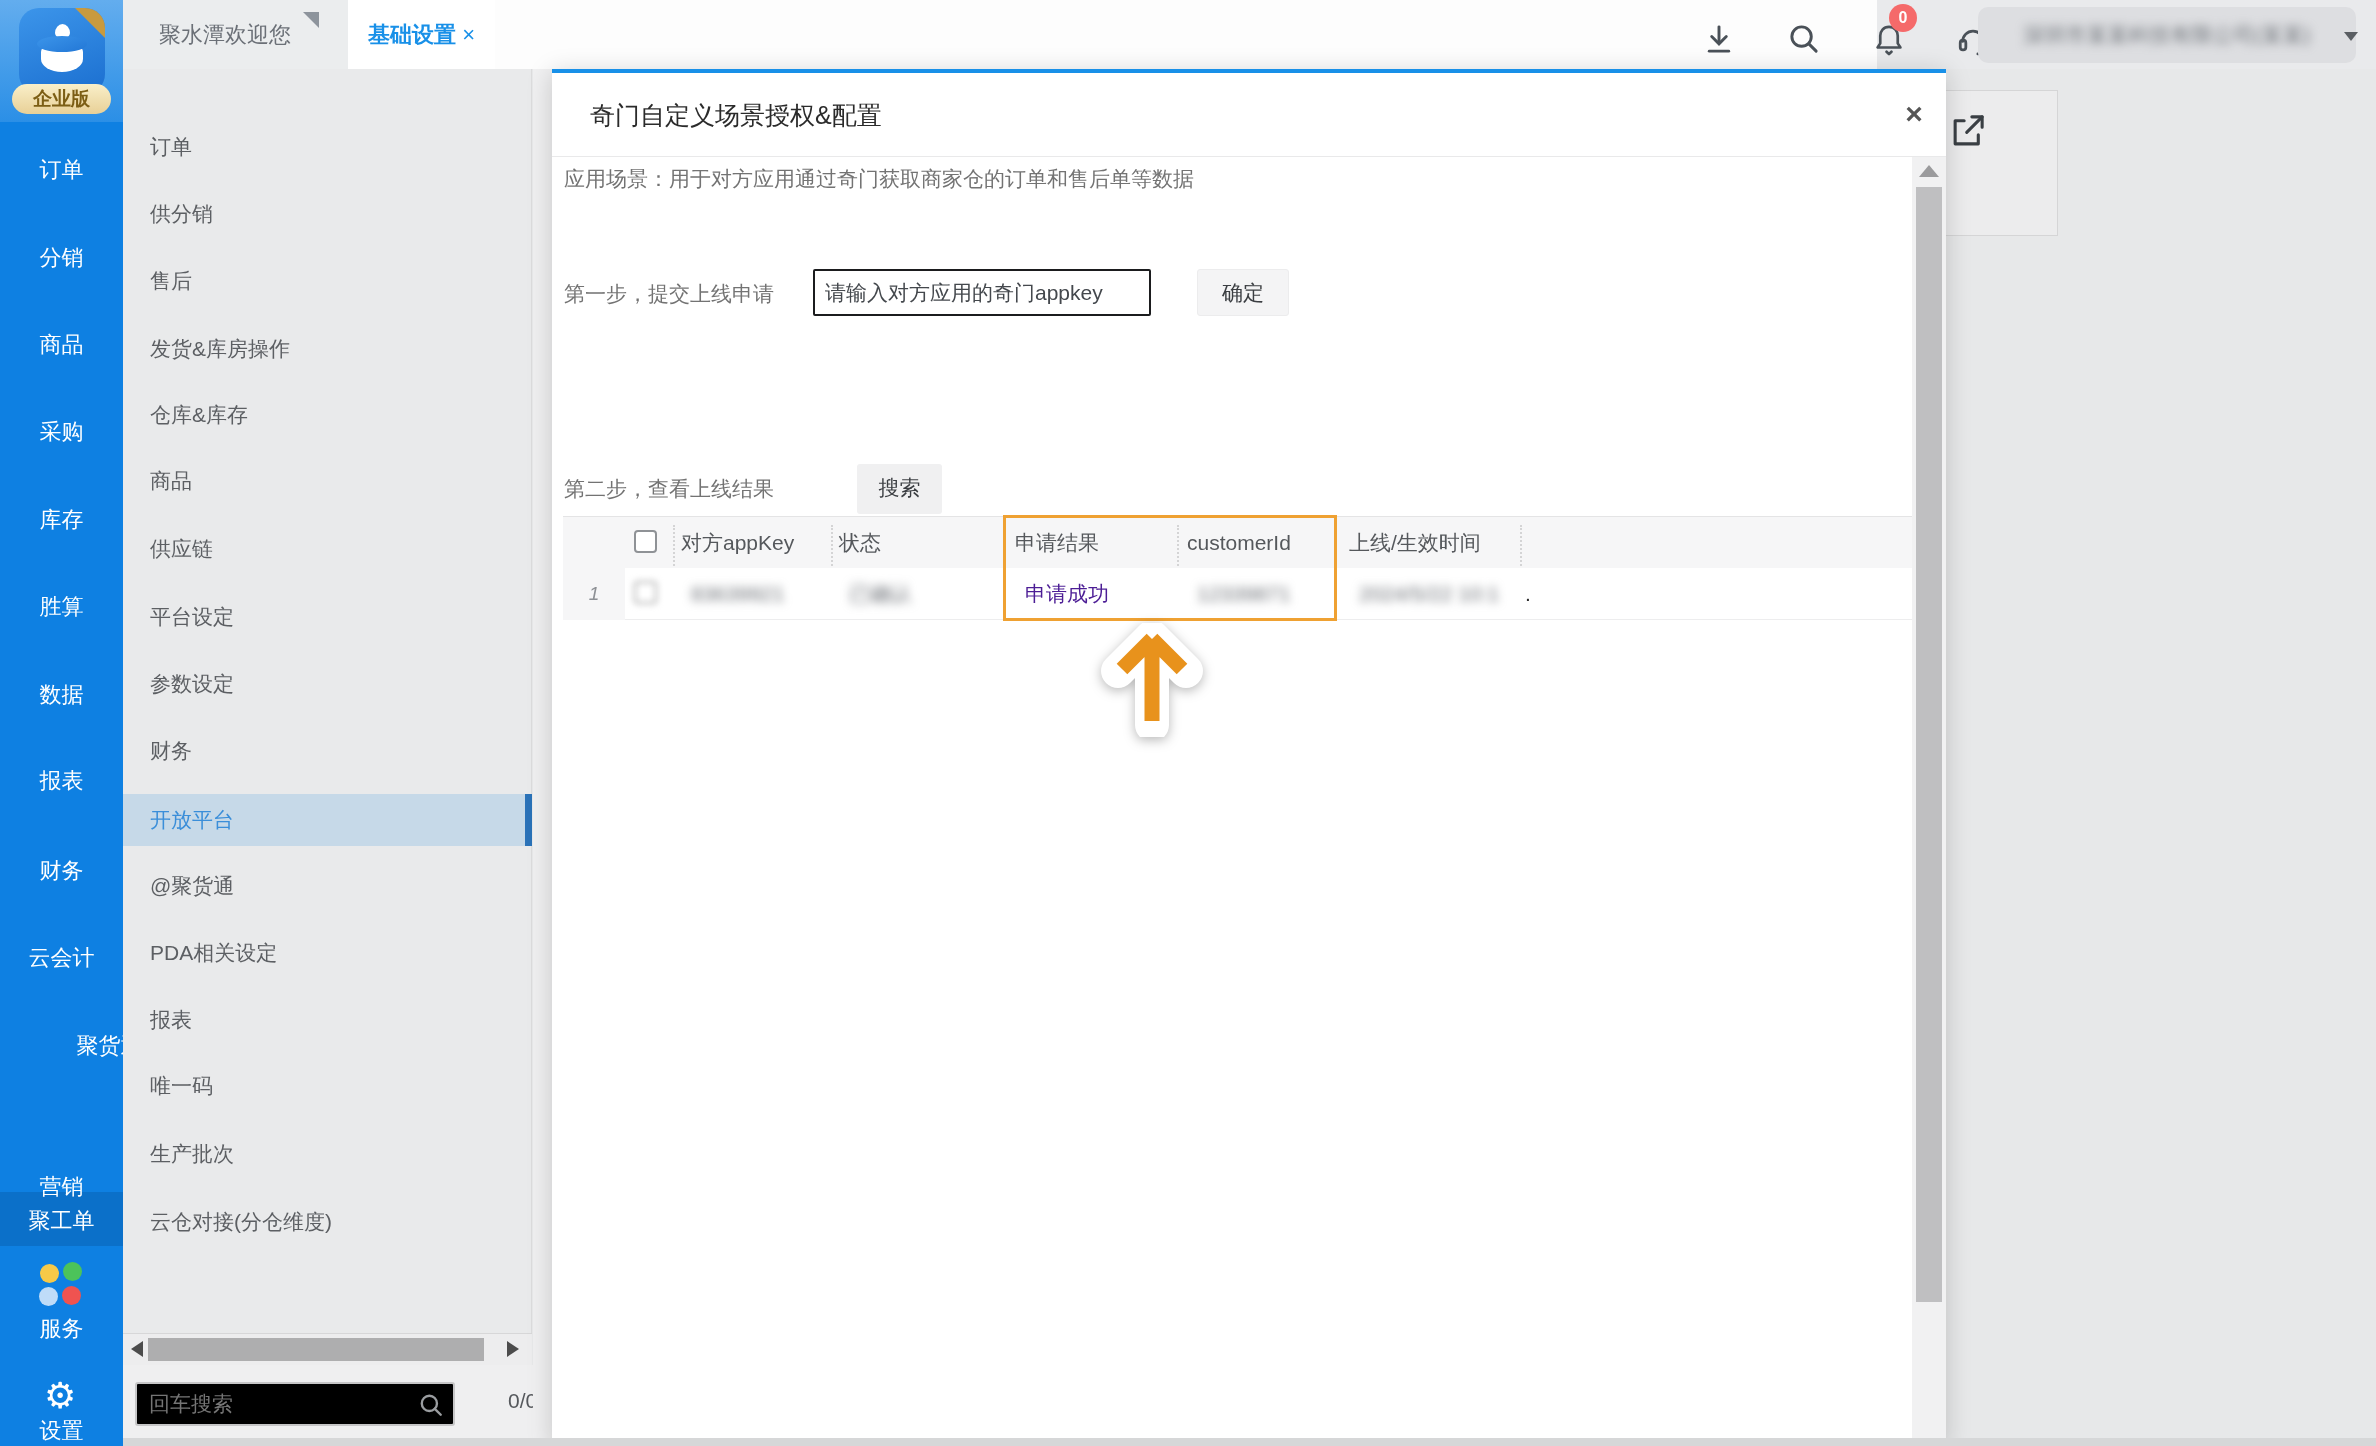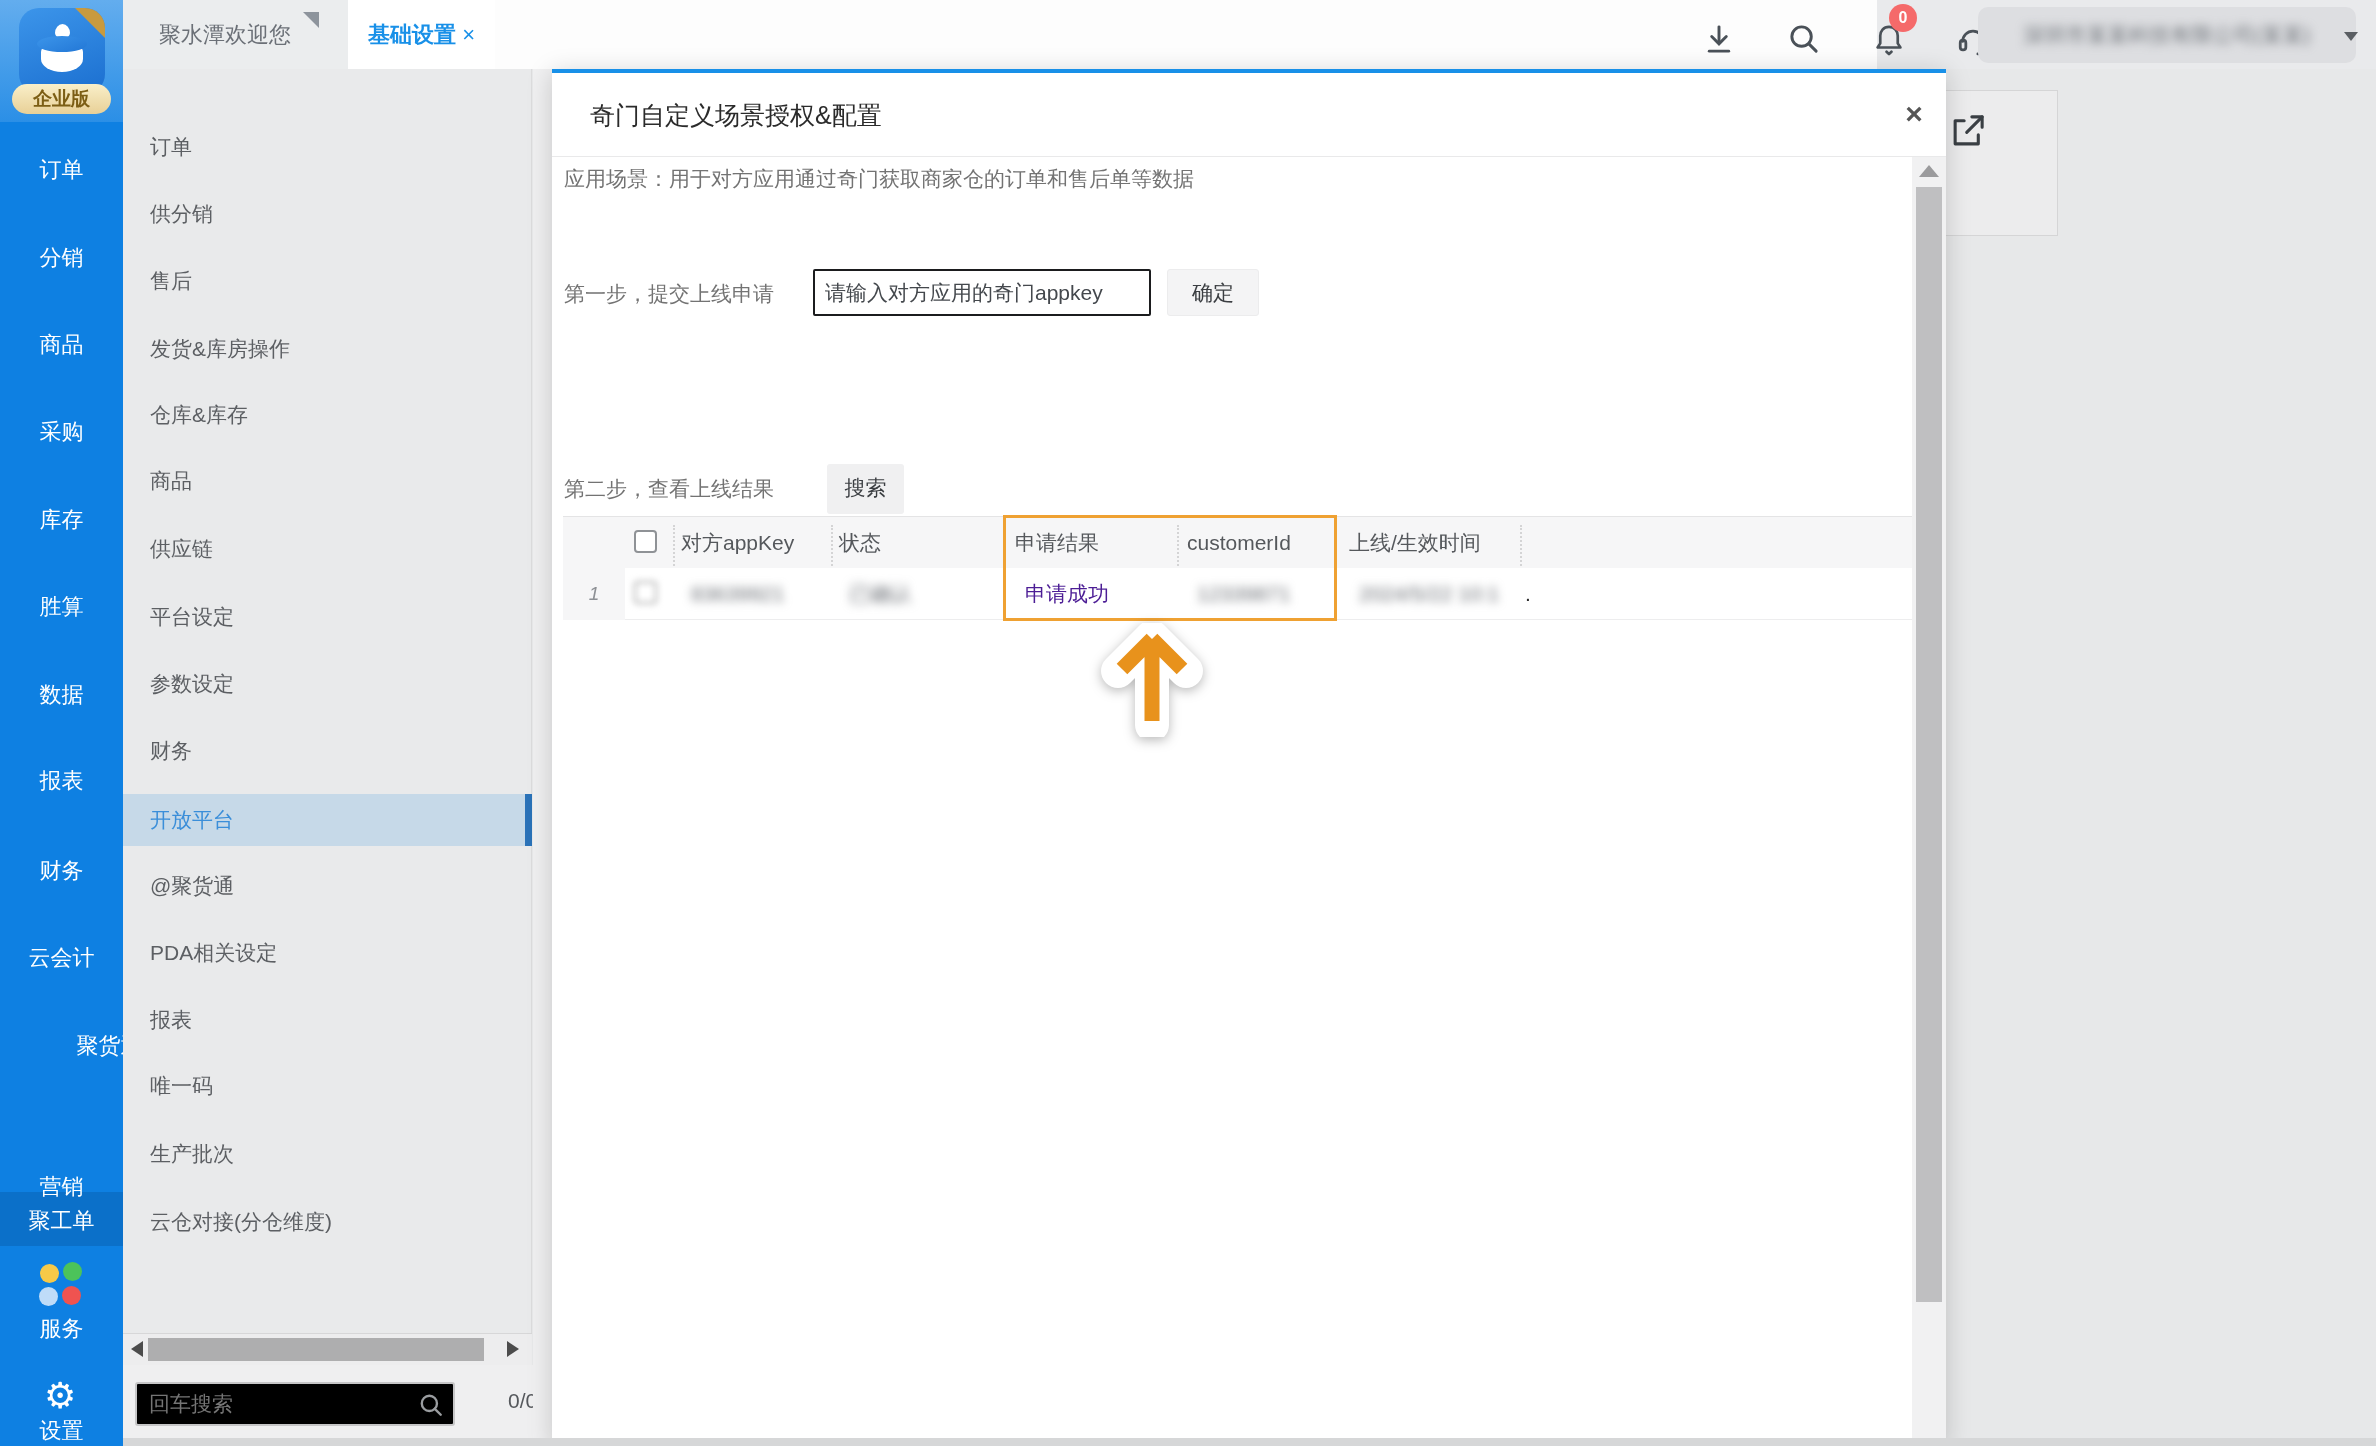--- a/index.html
+++ b/index.html
@@ -56,21 +56,21 @@
 
   
   .modal{left:552px;top:69px;width:1394px;height:1377px;background:#fff;border-top:4px solid #1890e8;box-shadow:0 4px 24px rgba(0,0,0,.18);}
   .modal-title{left:38px;top:26px;font-size:25px;color:#2b2b2b;}
   .modal-close{left:1344px;top:24px;width:36px;height:36px;font-size:30px;line-height:34px;text-align:center;color:#565656;font-weight:bold;cursor:pointer;}
   .modal-divider{left:0;top:83px;width:1394px;height:1px;background:#e9e9ea;}
   .mtxt{font-size:21px;color:#737373;white-space:nowrap;}
   .appkey-input{left:261px;top:196px;width:338px;height:47px;border:2px solid #1b1c1e;border-radius:2px;background:#fff;
     font-size:21px;color:#3e4247;padding:0 10px;}
   .appkey-input::placeholder{color:#44484d;opacity:1;}
-  .btn{background:#f4f4f5;border:1px solid #ececed;border-radius:3px;font-size:21px;color:#3b3e42;text-align:center;cursor:pointer;}
+  .btn{background:#f4f4f5;border:1px solid #ececed;border-radius:3px;font-size:21px;color:#3b3e42;text-align:center;cursor:pointer;margin-left:30px;}
 
   
   .tbl-header{left:11px;top:443px;width:1381px;height:52px;background:#f6f6f7;border-top:1px solid #e4e4e5;}
   .th{position:absolute;top:0;height:52px;line-height:52px;font-size:21px;color:#55585c;}
   .dotsep{position:absolute;top:8px;height:88px;width:0;border-left:2px dotted #d4d4d5;}
   .tbl-row{left:11px;top:495px;width:1381px;height:52px;background:#fff;border-bottom:1px solid #ededee;}
   .td{position:absolute;top:0;height:52px;line-height:52px;font-size:21px;color:#6a6e74;}
   .numcell{left:0;top:0;width:62px;height:52px;background:#f6f6f7;color:#8d9095;font-style:italic;font-size:19px;text-align:center;line-height:52px;}
   .cb{width:23px;height:23px;border:2px solid #8f9296;border-radius:4px;background:#fff;}
   .hlbox{left:451px;top:442px;width:334px;height:106px;border:3px solid #efa132;pointer-events:none;}
@@ -226,21 +226,21 @@
     <div class="s modal-close">×</div>
     <div class="s modal-divider"></div>
 
     <div class="s mtxt" style="left:12px;top:92px;">应用场景：用于对方应用通过奇门获取商家仓的订单和售后单等数据</div>
 
     <div class="s mtxt" style="left:12px;top:207px;">第一步，提交上线申请</div>
     <input class="s appkey-input" type="text" placeholder="请输入对方应用的奇门appkey" style="">
     <div class="s btn" style="left:615px;top:196px;width:92px;height:47px;line-height:45px;">确定</div>
 
     <div class="s mtxt" style="left:12px;top:402px;">第二步，查看上线结果</div>
-    <div class="s btn" style="left:275px;top:391px;width:77px;height:50px;line-height:48px;border:none;background:#f0f0f1;">搜索</div>
+    <div class="s btn" style="left:275px;top:391px;width:85px;height:50px;line-height:48px;border:none;background:#f0f0f1;">搜索</div>
 
     <div class="hl-header-bg"></div>
     <div class="hl-row-bg"></div>
 
     <div class="s tbl-header">
       <div class="cb s" style="left:71px;top:13px;"></div>
       <div class="th" style="left:118px;">对方appKey</div>
       <div class="th" style="left:276px;">状态</div>
       <div class="th" style="left:452px;">申请结果</div>
       <div class="th" style="left:624px;">customerId</div>

